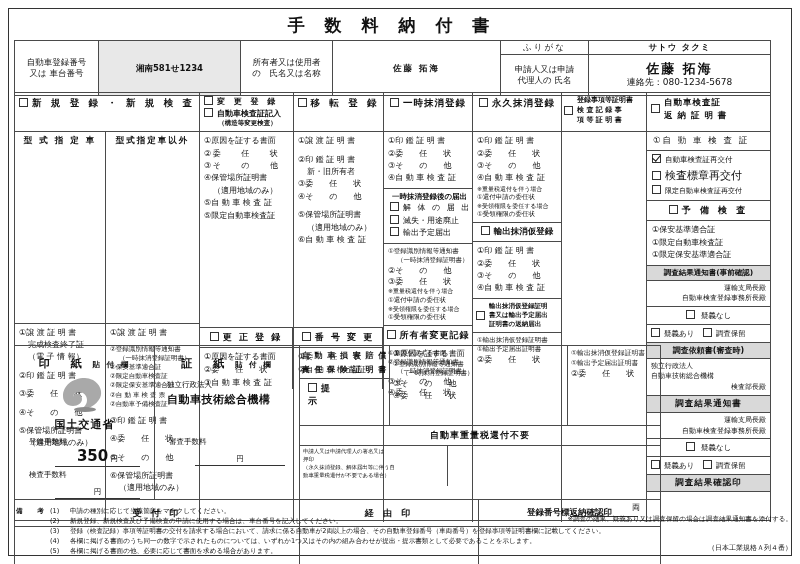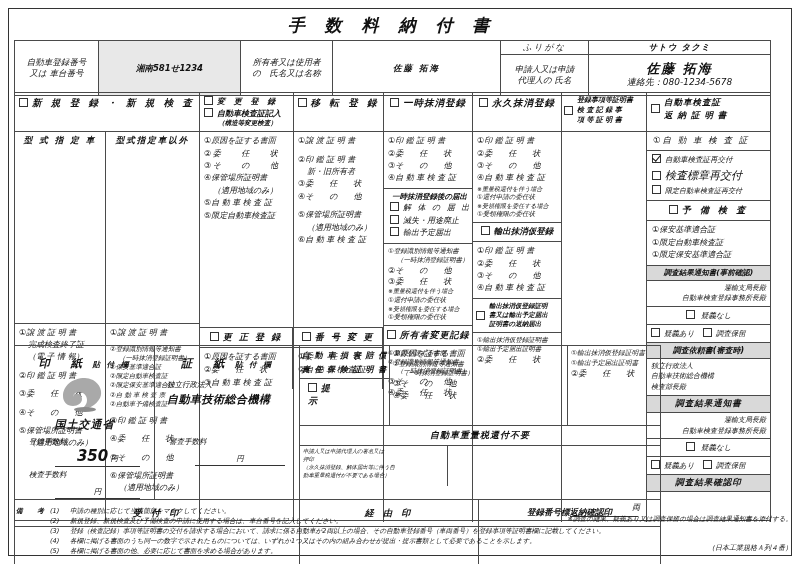--- a/index.html
+++ b/index.html
@@ -1,21 +1,21 @@
 <!DOCTYPE html>
 <html><head>
 <meta charset="utf-8">
 <style>
   html,body{margin:0;padding:0;background:#ffffff;}
   body{
     width:800px;height:564px;overflow:hidden;
     font-family:"DejaVu Sans","Liberation Sans",sans-serif;
     color:#111;
   }
-  .page{position:relative;width:800px;height:564px;box-sizing:border-box;padding:0;background:#fff;font-style:italic;}
+  .page{position:relative;width:800px;height:564px;box-sizing:border-box;padding:0;background:#fff;}
   .outer{position:absolute;left:8px;top:8px;width:784px;height:548px;border:1px solid #333;box-sizing:border-box;}
 
   .title{
     position:absolute;left:0;top:14px;width:784px;text-align:center;
     font-size:17px;font-weight:bold;letter-spacing:7px;
   }
 
   table{border-collapse:collapse;}
   td,th{border:1px solid #4a4a4a;padding:0;vertical-align:middle;}
 
@@ -332,21 +332,21 @@
             <span class="cb"></span>&nbsp;<span>疑義なし</span>
           </div>
           <div class="rctr" style="border-top:1px solid #4a4a4a;text-align:left;padding-left:4px">
             <span class="cb"></span><span>疑義あり</span>
             <span class="cb" style="margin-left:6px"></span><span>調査保留</span>
           </div>
           <div class="rshade" style="border-top:1px solid #4a4a4a;font-size:8px">調査依頼書(審査時)</div>
           <div style="border-top:1px solid #4a4a4a;padding:2px 4px;font-size:7px;line-height:1.55">
             <div>独立行政法人</div>
             <div>自動車技術総合機構</div>
-            <div style="">検査部長殿</div>
+            <div style="text-align:right">検査部長殿</div>
           </div>
           <div class="rshade" style="border-top:1px solid #4a4a4a;font-size:8.5px;letter-spacing:1px">調査結果通知書</div>
           <div class="rright" style="border-top:1px solid #4a4a4a">
             <div>運輸支局長殿</div>
             <div>自動車検査登録事務所長殿</div>
           </div>
           <div class="rctr" style="border-top:1px solid #4a4a4a">
             <span class="cb"></span>&nbsp;<span>疑義なし</span>
           </div>
           <div class="rctr" style="border-top:1px solid #4a4a4a;text-align:left;padding-left:4px">

